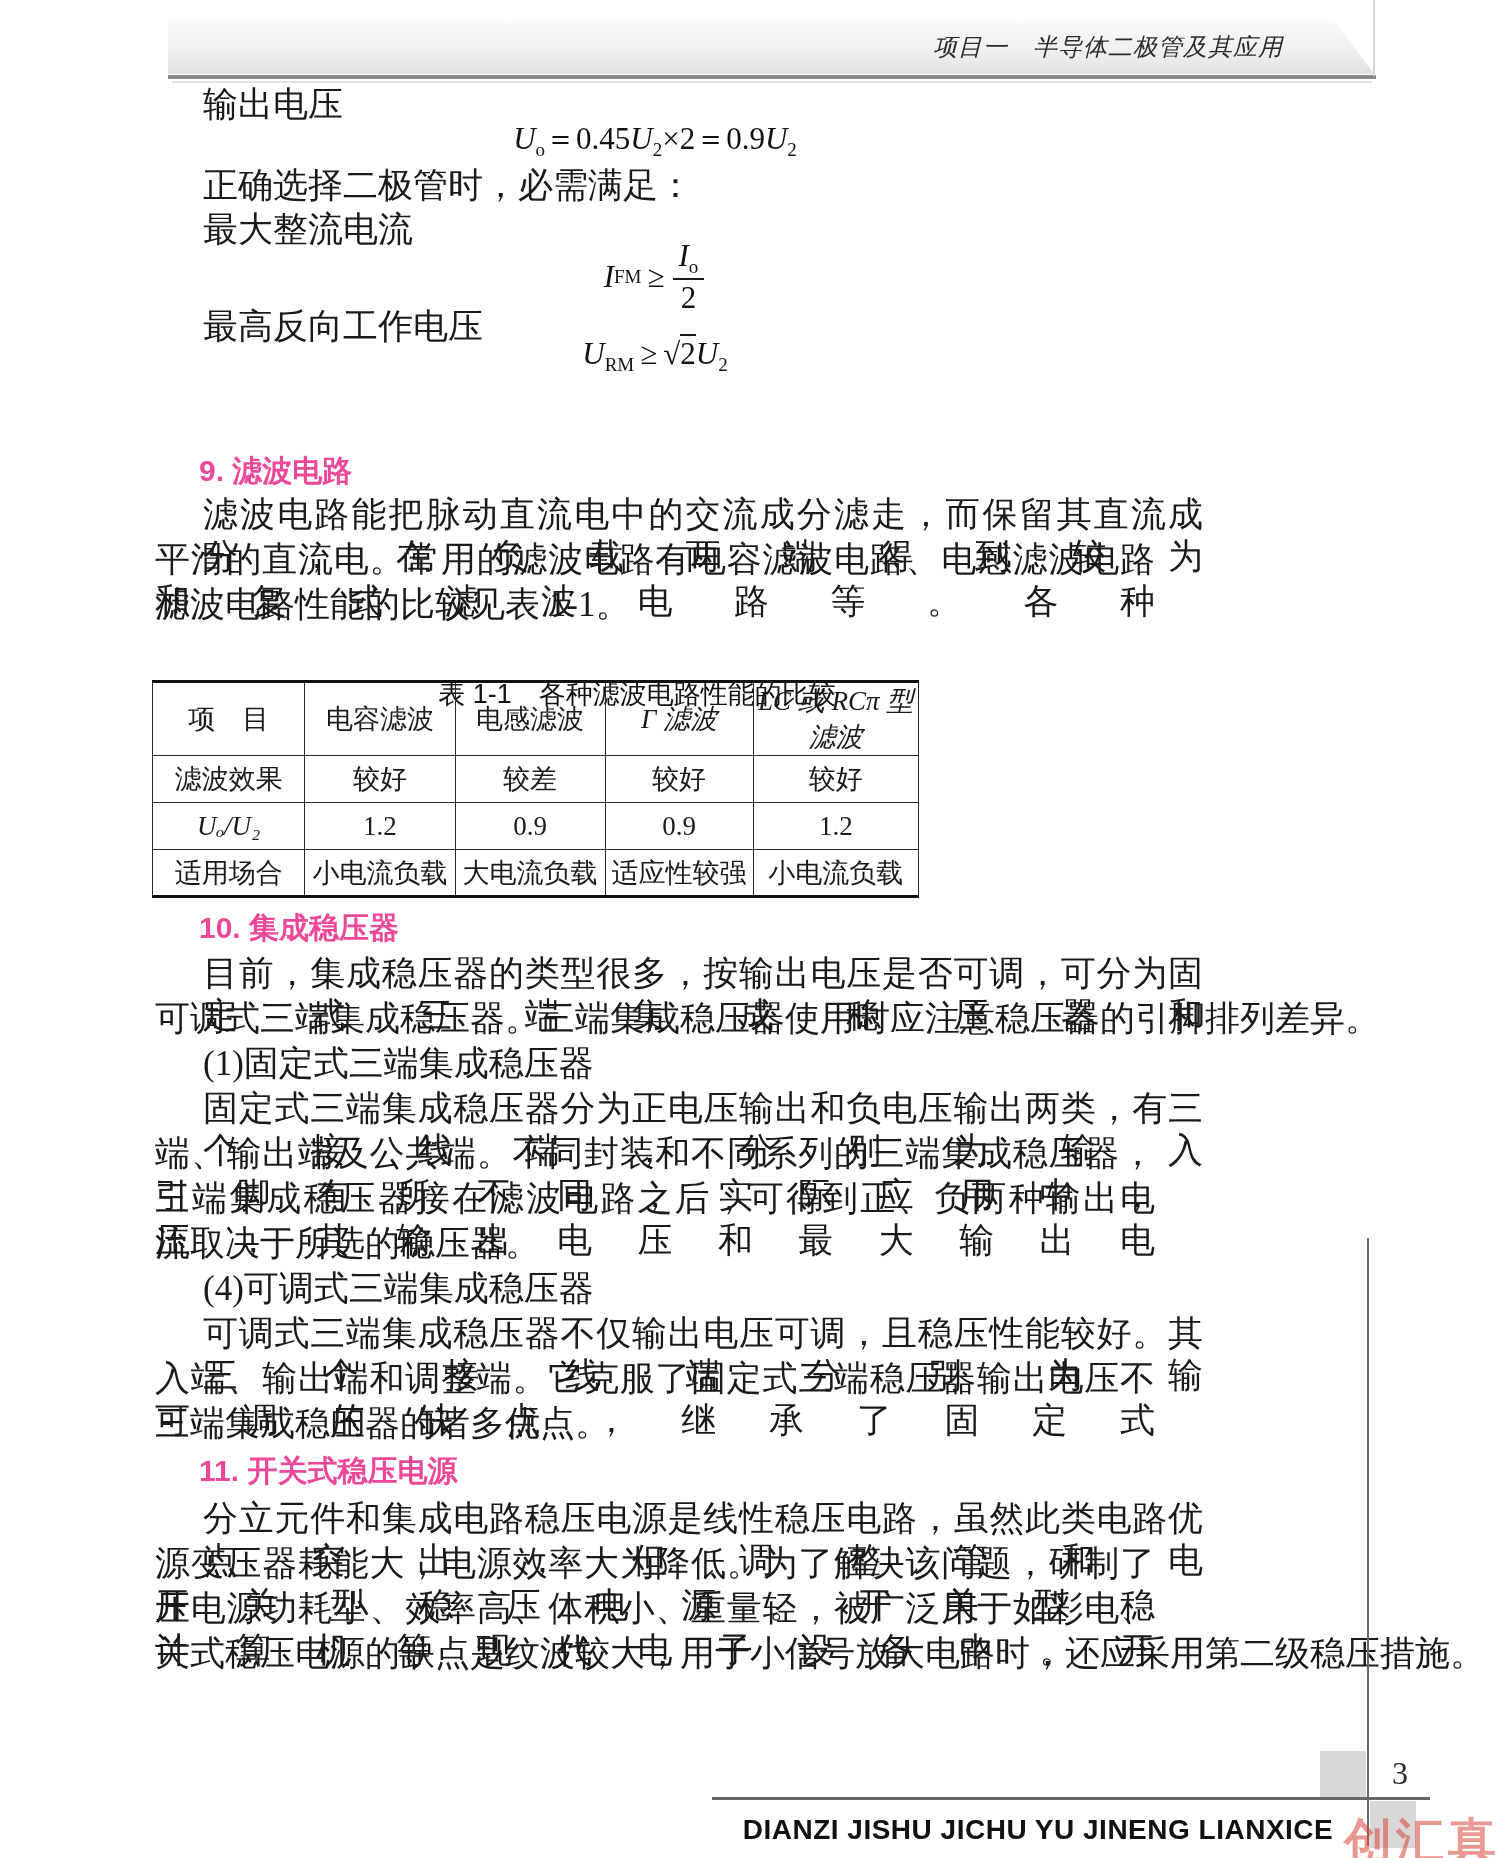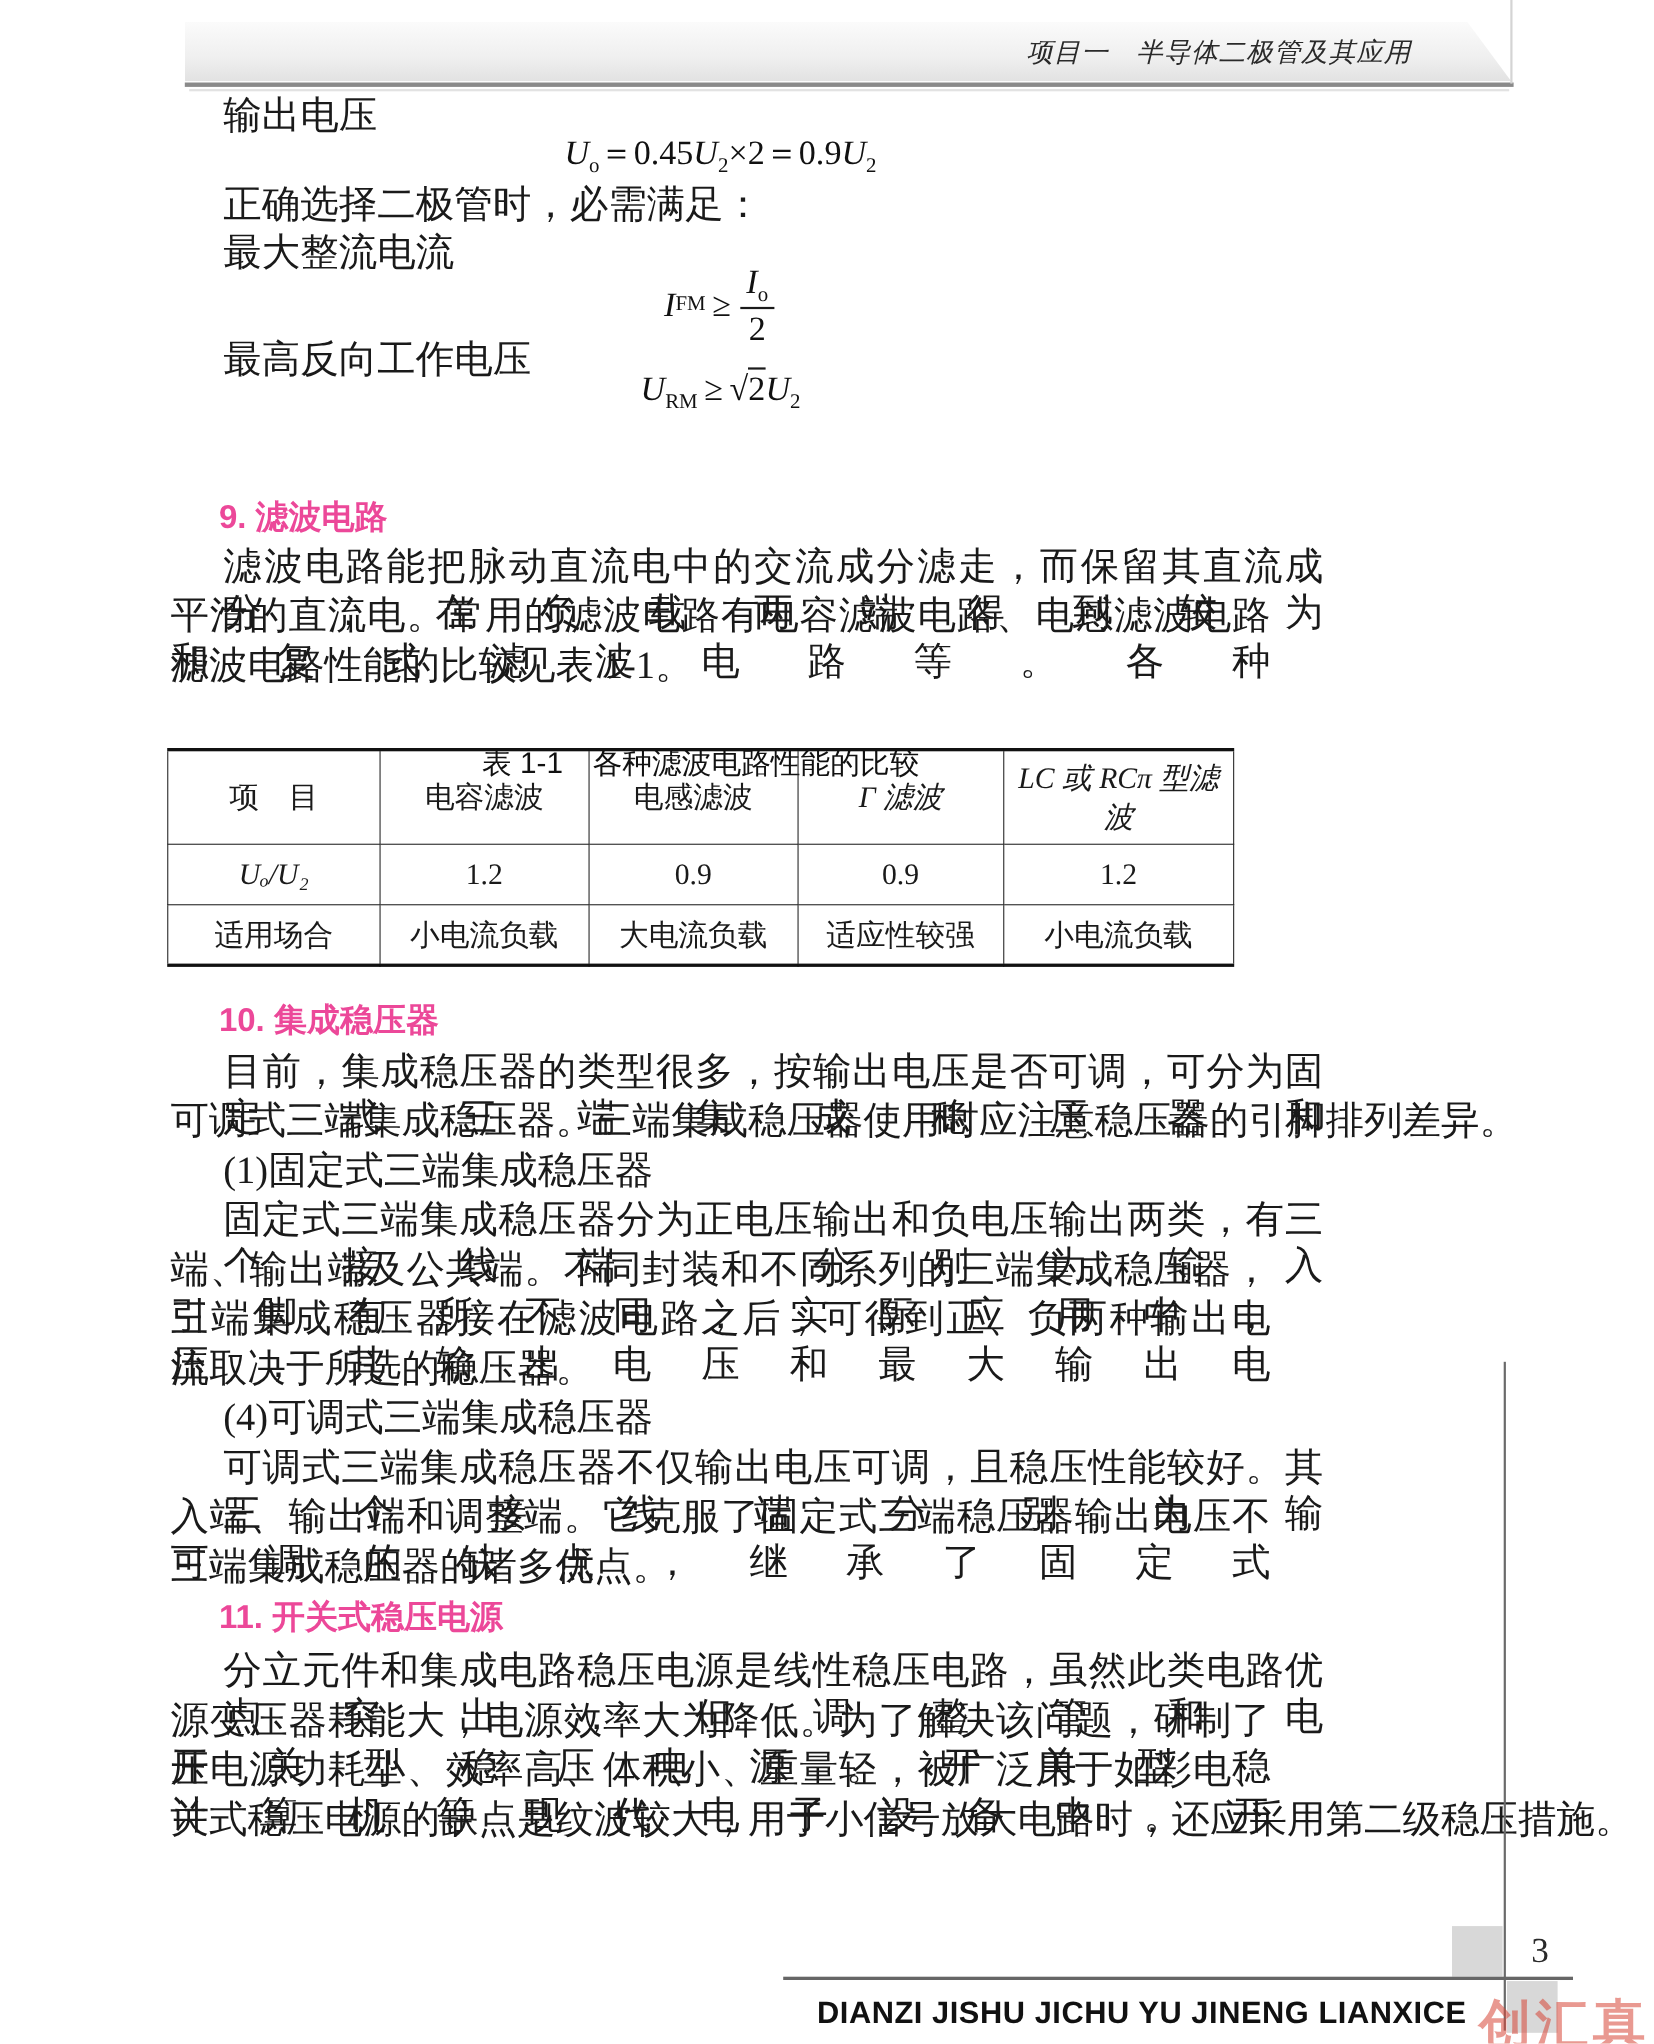--- a/index.html
+++ b/index.html
@@ -47,21 +47,21 @@
   .frac .num{padding:0 8px;}
   .f-row{display:inline-flex;align-items:center;}
   .radicand{border-top:2px solid #1a1a1a;}
   
   .tbl-caption{
     position:absolute;left:152px;top:641px;width:970px;height:36px;text-align:center;
     font-family:"Liberation Sans","DejaVu Sans",sans-serif;font-weight:normal;
     font-size:27px;line-height:36px;color:#111;margin-top:35px;
   }
   table.cmp{
-    position:absolute;left:152px;top:680px;width:970px;height:199px;
+    position:absolute;left:152px;top:680px;width:767px;height:199px;
     border-collapse:collapse;table-layout:fixed;
     font-size:27px;color:#1a1a1a;
   }
   table.cmp td,table.cmp th{
     border:1px solid #2a2a2a;text-align:center;vertical-align:middle;
     font-weight:normal;padding:0 4px;overflow:hidden;
   }
   table.cmp{border-top:3px solid #111;border-bottom:3px solid #111;}
   table.cmp tr.hrow{height:57px;}
   table.cmp tr{height:47px;}
@@ -138,20 +138,27 @@
     </colgroup>
     <tbody>
         <tr class="hrow">
       <th>项　目</th>
       <th>电容滤波</th>
       <th>电感滤波</th>
       <th class="em-cell">Γ 滤波</th>
       <th class="em-cell">LC 或 RCπ 型滤波</th>
     </tr>
     <tr>
+      <td>滤波效果</td>
+      <td>较好</td>
+      <td>较差</td>
+      <td>较好</td>
+      <td>较好</td>
+    </tr>
+    <tr>
       <td class="em-cell">Uₒ/U₂</td>
       <td>1.2</td>
       <td>0.9</td>
       <td>0.9</td>
       <td>1.2</td>
     </tr>
     <tr>
       <td>适用场合</td>
       <td>小电流负载</td>
       <td>大电流负载</td>

